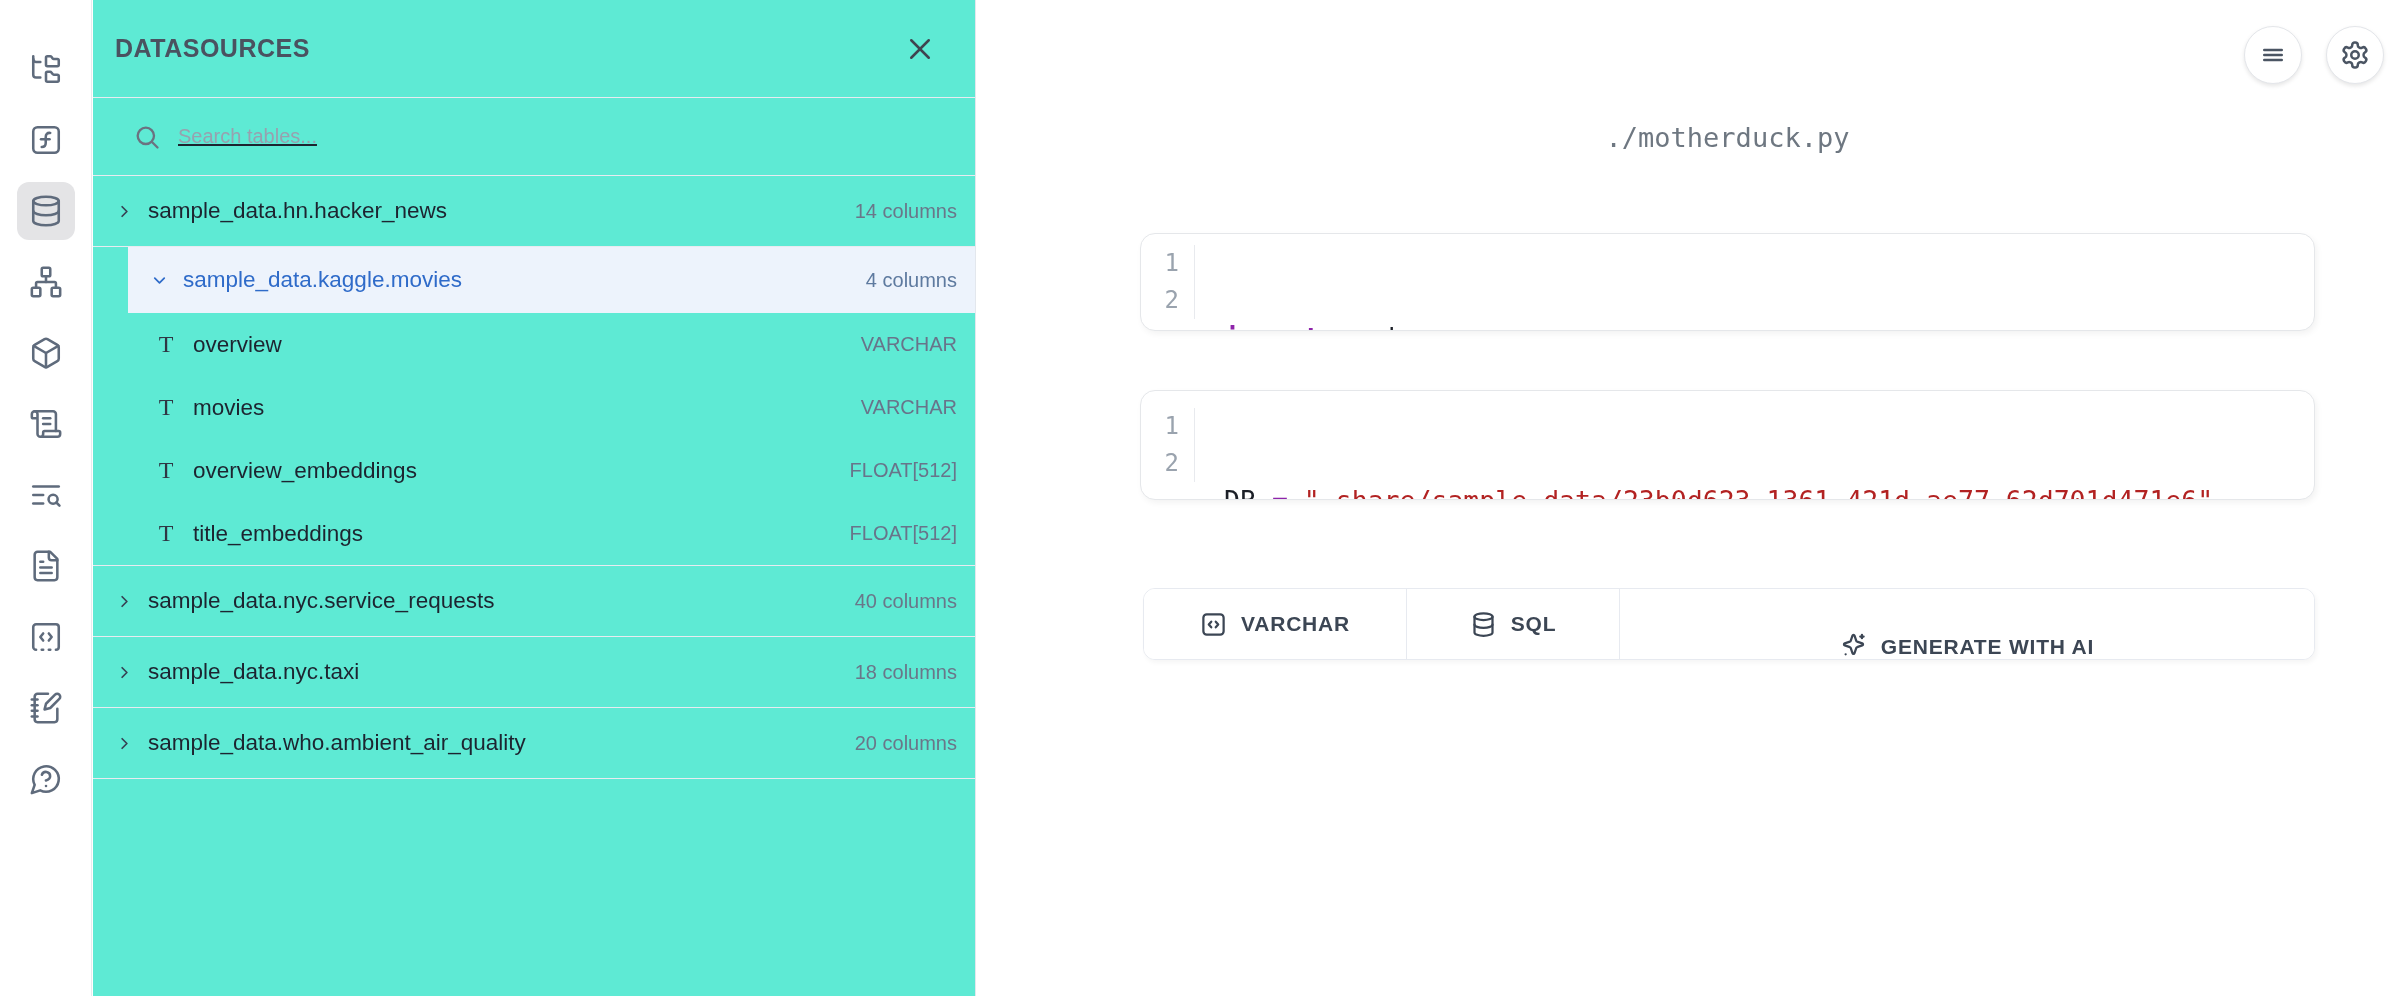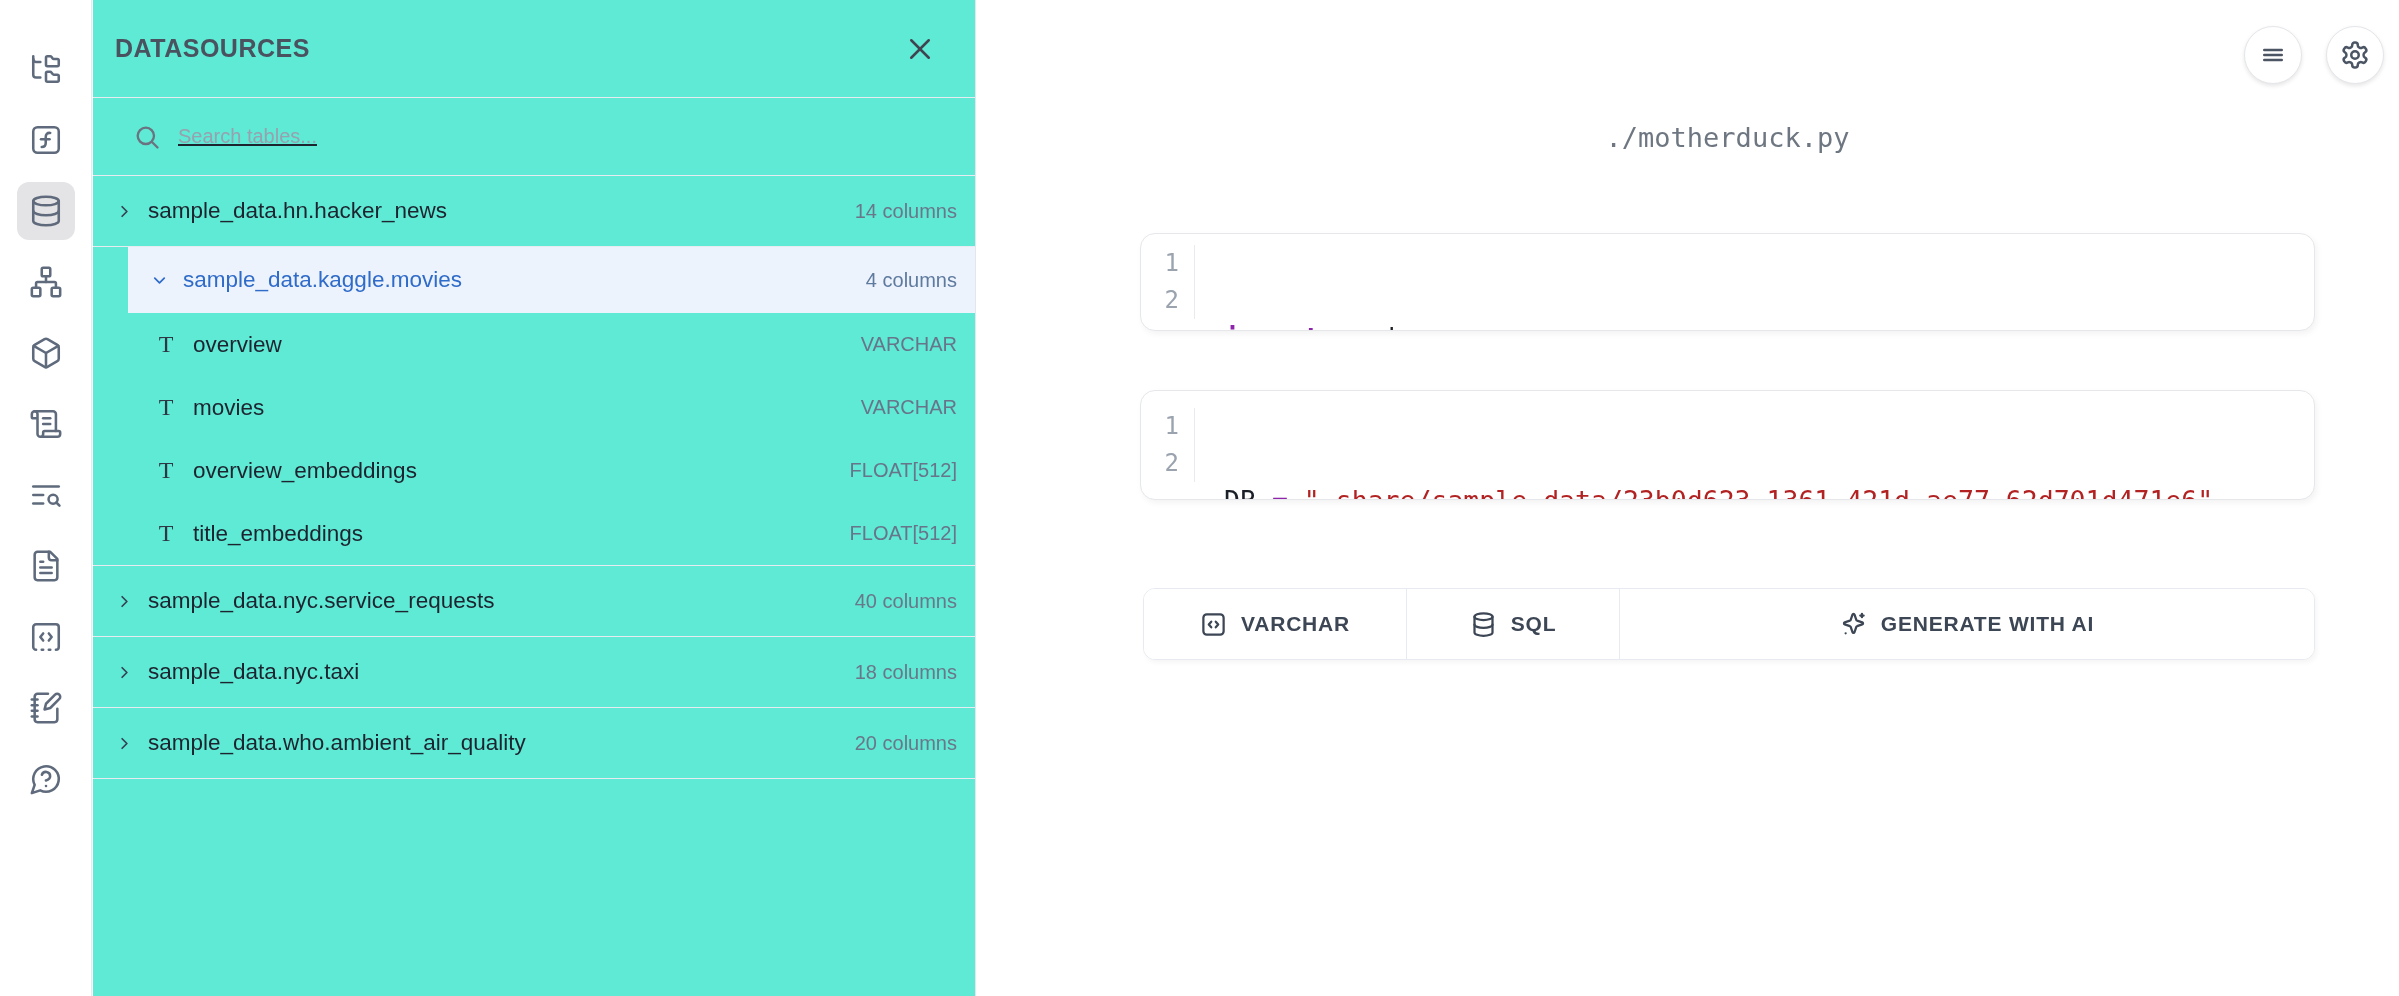--- a/index.html
+++ b/index.html
@@ -121,21 +121,21 @@
     background:#fff; border:1px solid #e7eaf0; border-radius:12px;
     box-shadow:2px 3px 5px rgba(0,0,0,.04);
     display:flex; overflow:hidden;
   }
   .add-btn {
     display:flex; align-items:center; justify-content:center; gap:14px;
     border:none; border-right:1px solid #e7eaf0; background:#fff; cursor:pointer;
     font-family:"Liberation Sans", sans-serif;
     font-size:21px; font-weight:bold; letter-spacing:.8px; color:#3c4654;
   }
-  .add-btn:last-child { border-right:none; }
+  .add-btn:last-child { border-right:none;align-items:flex-end; }
   .add-btn svg { width:27px; height:27px; stroke:#3c4654; stroke-width:2; fill:none; stroke-linecap:round; stroke-linejoin:round; }
   .w1 { width:263px; } .w2 { width:312px; } .w3 { width:213px; } .w4 { flex:1; }
 </style>
 </head>
 <body>
 
 <nav class="iconbar">
   <button class="rail-btn">
     <svg class="ic" viewBox="0 0 24 24">
       <path d="M20 10a1 1 0 0 0 1-1V6a1 1 0 0 0-1-1h-2.5a1 1 0 0 1-.8-.4l-.9-1.2A1 1 0 0 0 15 3h-2a1 1 0 0 0-1 1v5a1 1 0 0 0 1 1Z"></path>

